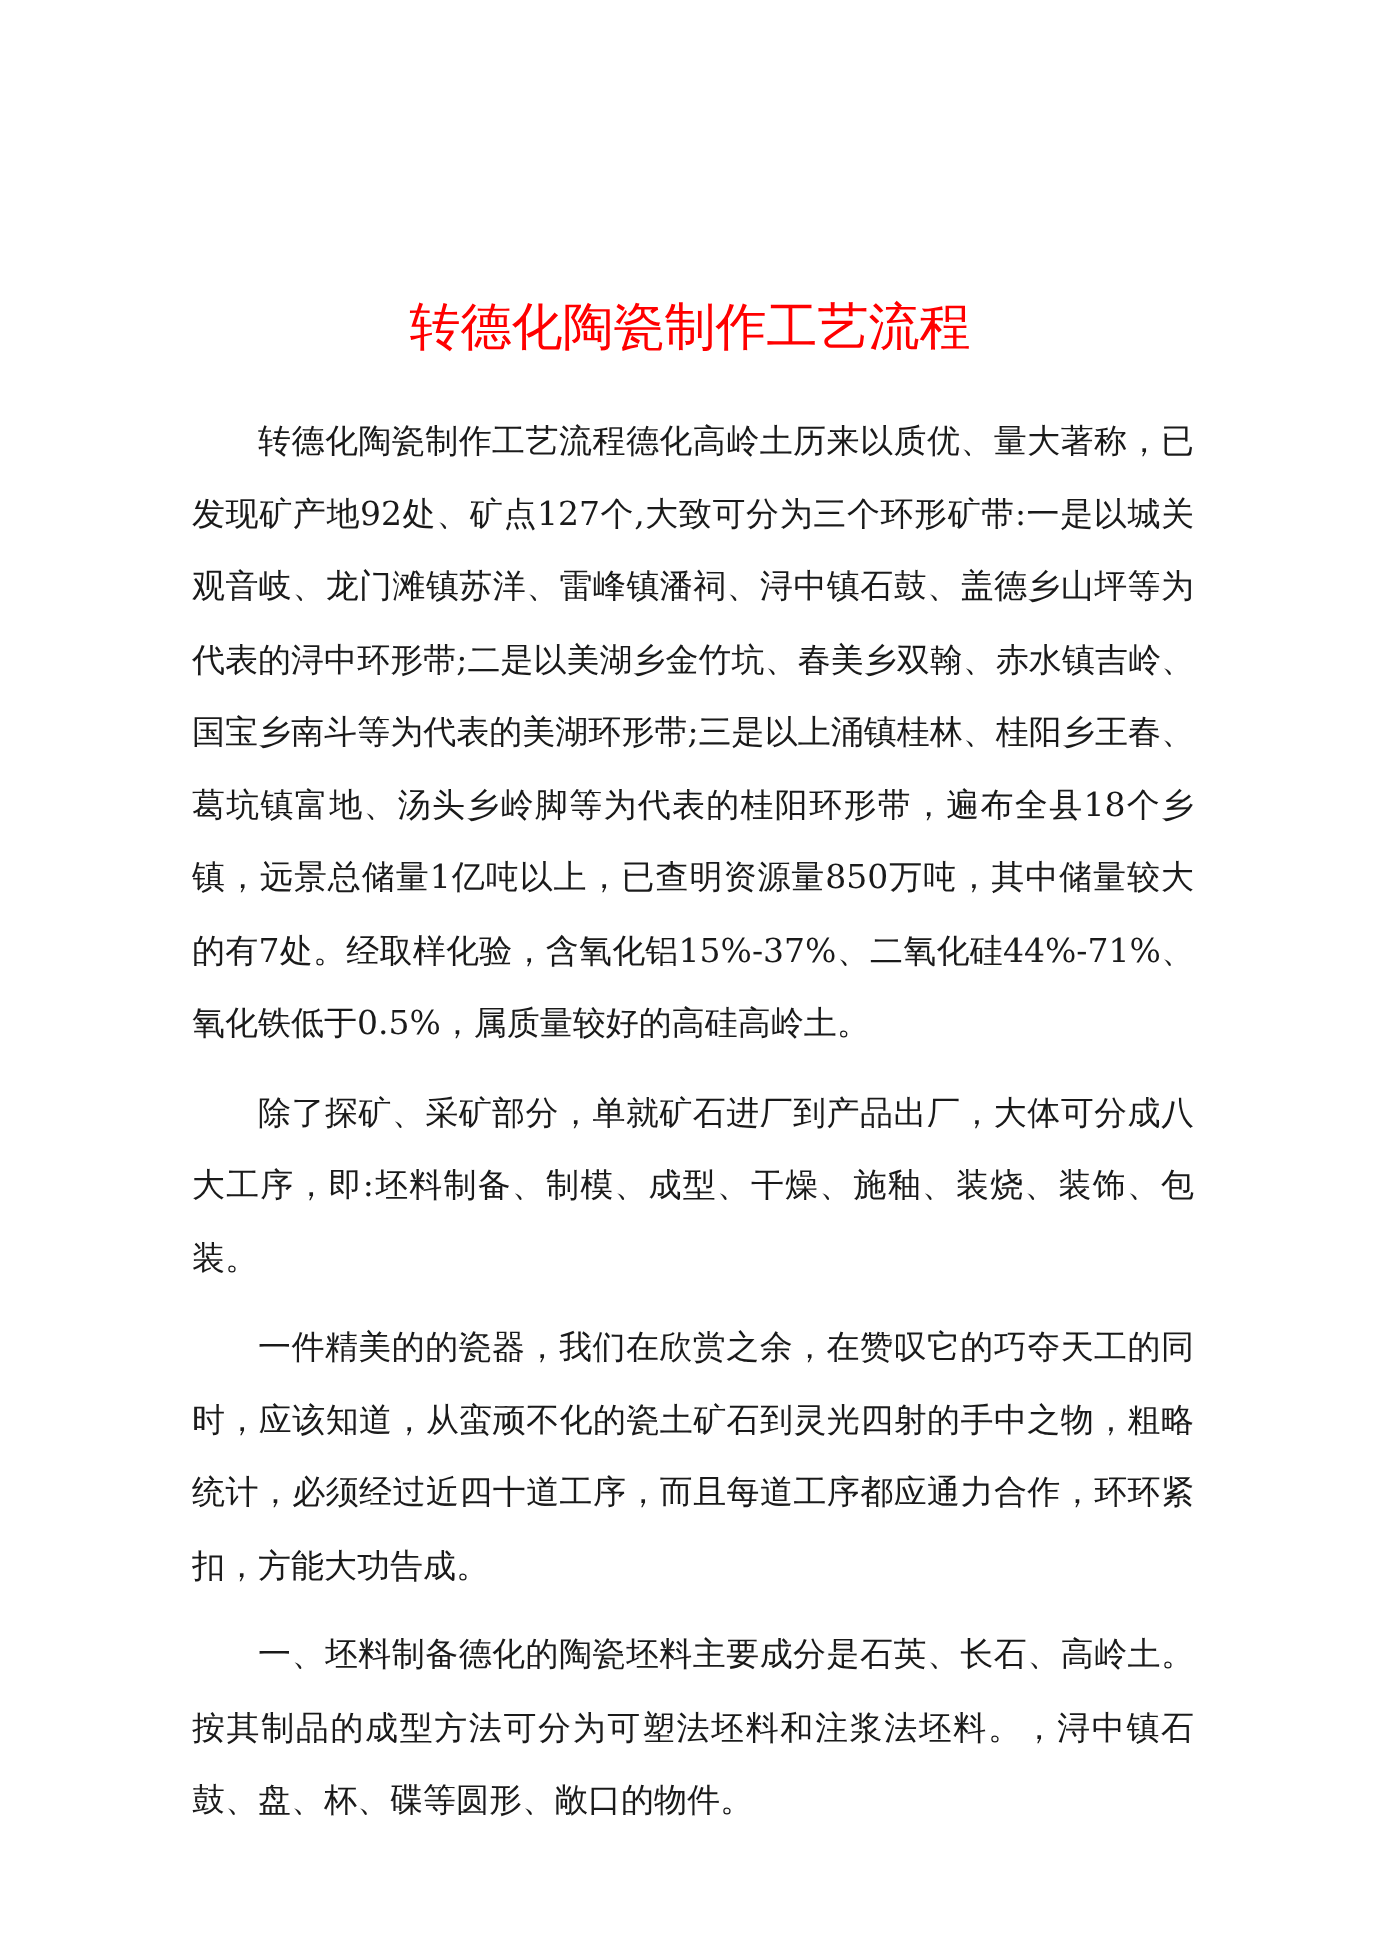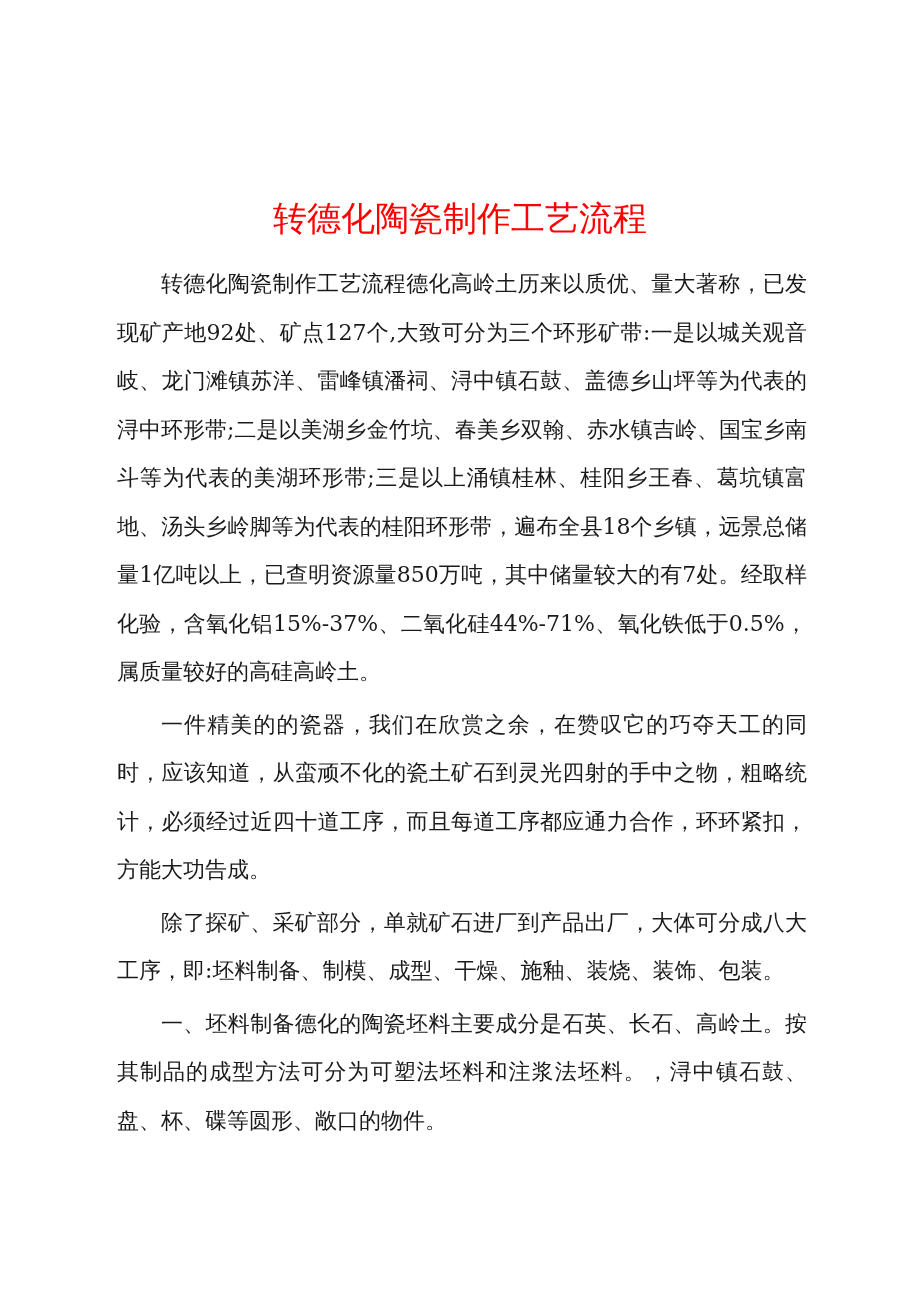--- a/index.html
+++ b/index.html
@@ -17,29 +17,29 @@
     letter-spacing: 0px;
   }
   .body {
     position: absolute; left: 117px; top: 260px; width: 690px;
     font-family: "DejaVu Serif", "Liberation Serif", serif;
     font-size: 22px; line-height: 48.5px;
     color: #1a1a1a;
     text-align: justify;
   }
   .para {
-    margin: 0; padding: 0;
+    margin: 11px; padding: 0;
     text-indent: 2em;
     margin-bottom: 4px;
   }
 </style>
 </head>
 <body>
 
 <div class="page">
   <div class="title">转德化陶瓷制作工艺流程</div>
   <div class="body">
     <p class="para">转德化陶瓷制作工艺流程德化高岭土历来以质优、量大著称，已发现矿产地92处、矿点127个,大致可分为三个环形矿带:一是以城关观音岐、龙门滩镇苏洋、雷峰镇潘祠、浔中镇石鼓、盖德乡山坪等为代表的浔中环形带;二是以美湖乡金竹坑、春美乡双翰、赤水镇吉岭、国宝乡南斗等为代表的美湖环形带;三是以上涌镇桂林、桂阳乡王春、葛坑镇富地、汤头乡岭脚等为代表的桂阳环形带，遍布全县18个乡镇，远景总储量1亿吨以上，已查明资源量850万吨，其中储量较大的有7处。经取样化验，含氧化铝15%-37%、二氧化硅44%-71%、氧化铁低于0.5%，属质量较好的高硅高岭土。</p>
+    <p class="para">除了探矿、采矿部分，单就矿石进厂到产品出厂，大体可分成八大工序，即:坯料制备、制模、成型、干燥、施釉、装烧、装饰、包装。</p>
     <p class="para">一件精美的的瓷器，我们在欣赏之余，在赞叹它的巧夺天工的同时，应该知道，从蛮顽不化的瓷土矿石到灵光四射的手中之物，粗略统计，必须经过近四十道工序，而且每道工序都应通力合作，环环紧扣，方能大功告成。</p>
-    <p class="para">除了探矿、采矿部分，单就矿石进厂到产品出厂，大体可分成八大工序，即:坯料制备、制模、成型、干燥、施釉、装烧、装饰、包装。</p>
     <p class="para">一、坯料制备德化的陶瓷坯料主要成分是石英、长石、高岭土。按其制品的成型方法可分为可塑法坯料和注浆法坯料。，浔中镇石鼓、盘、杯、碟等圆形、敞口的物件。</p>
   </div>
 </div>
 
 </body></html>

